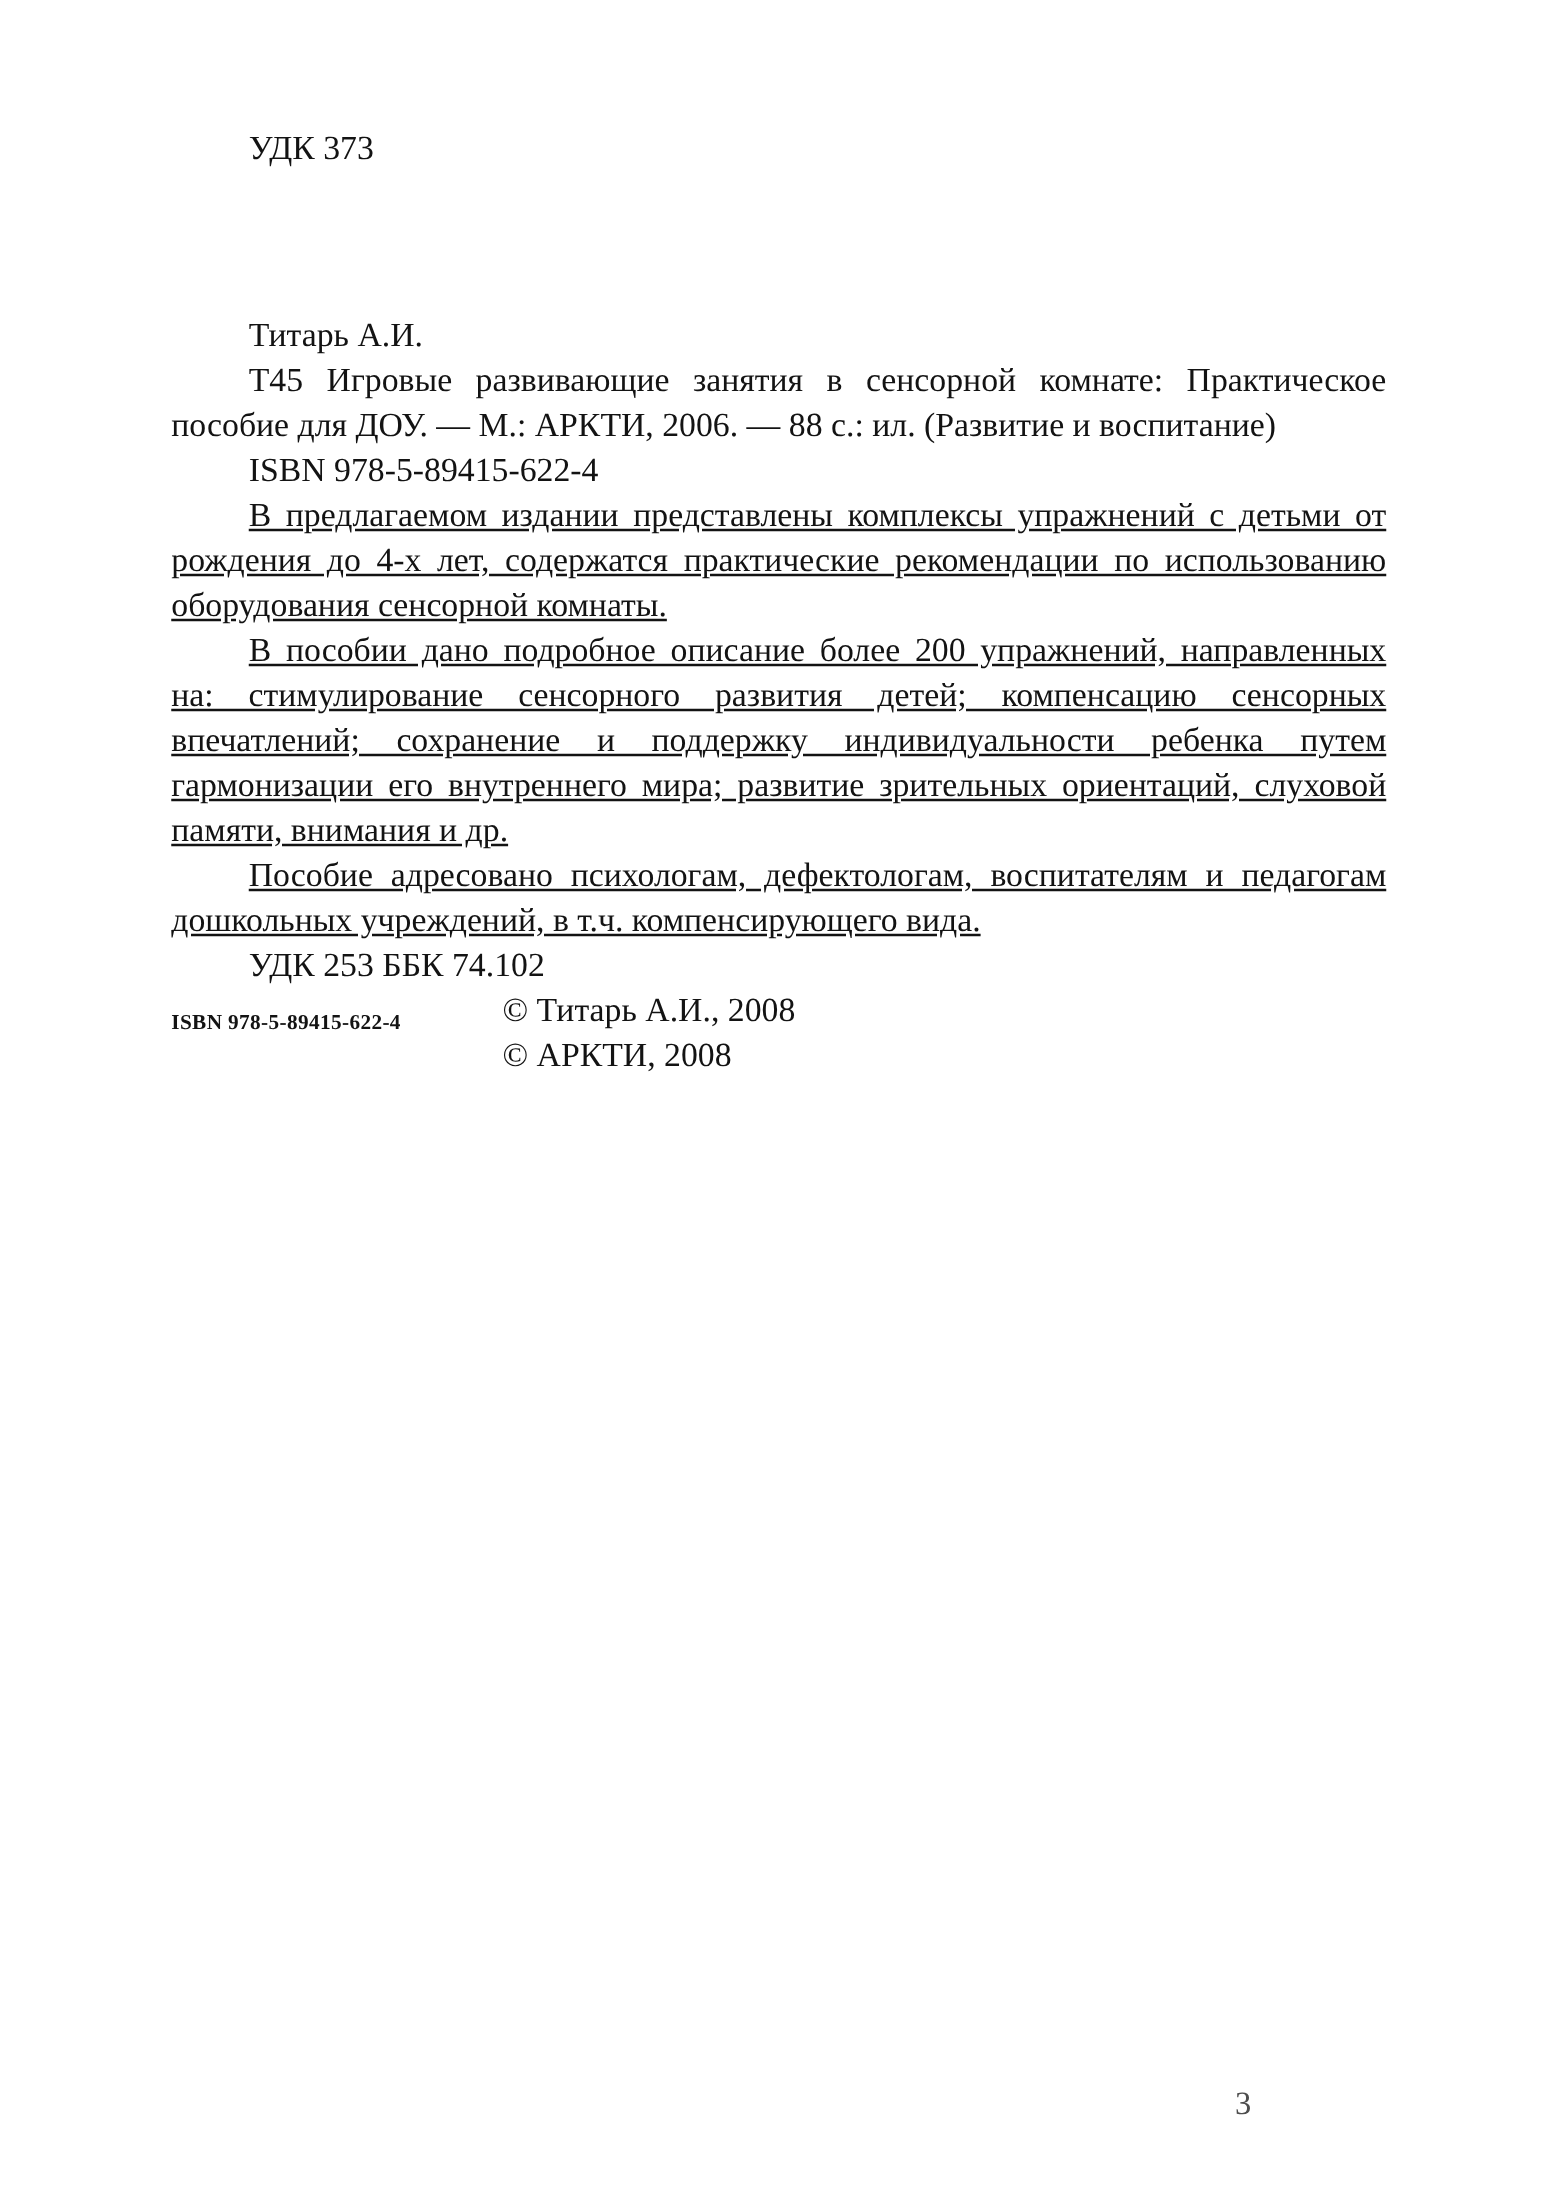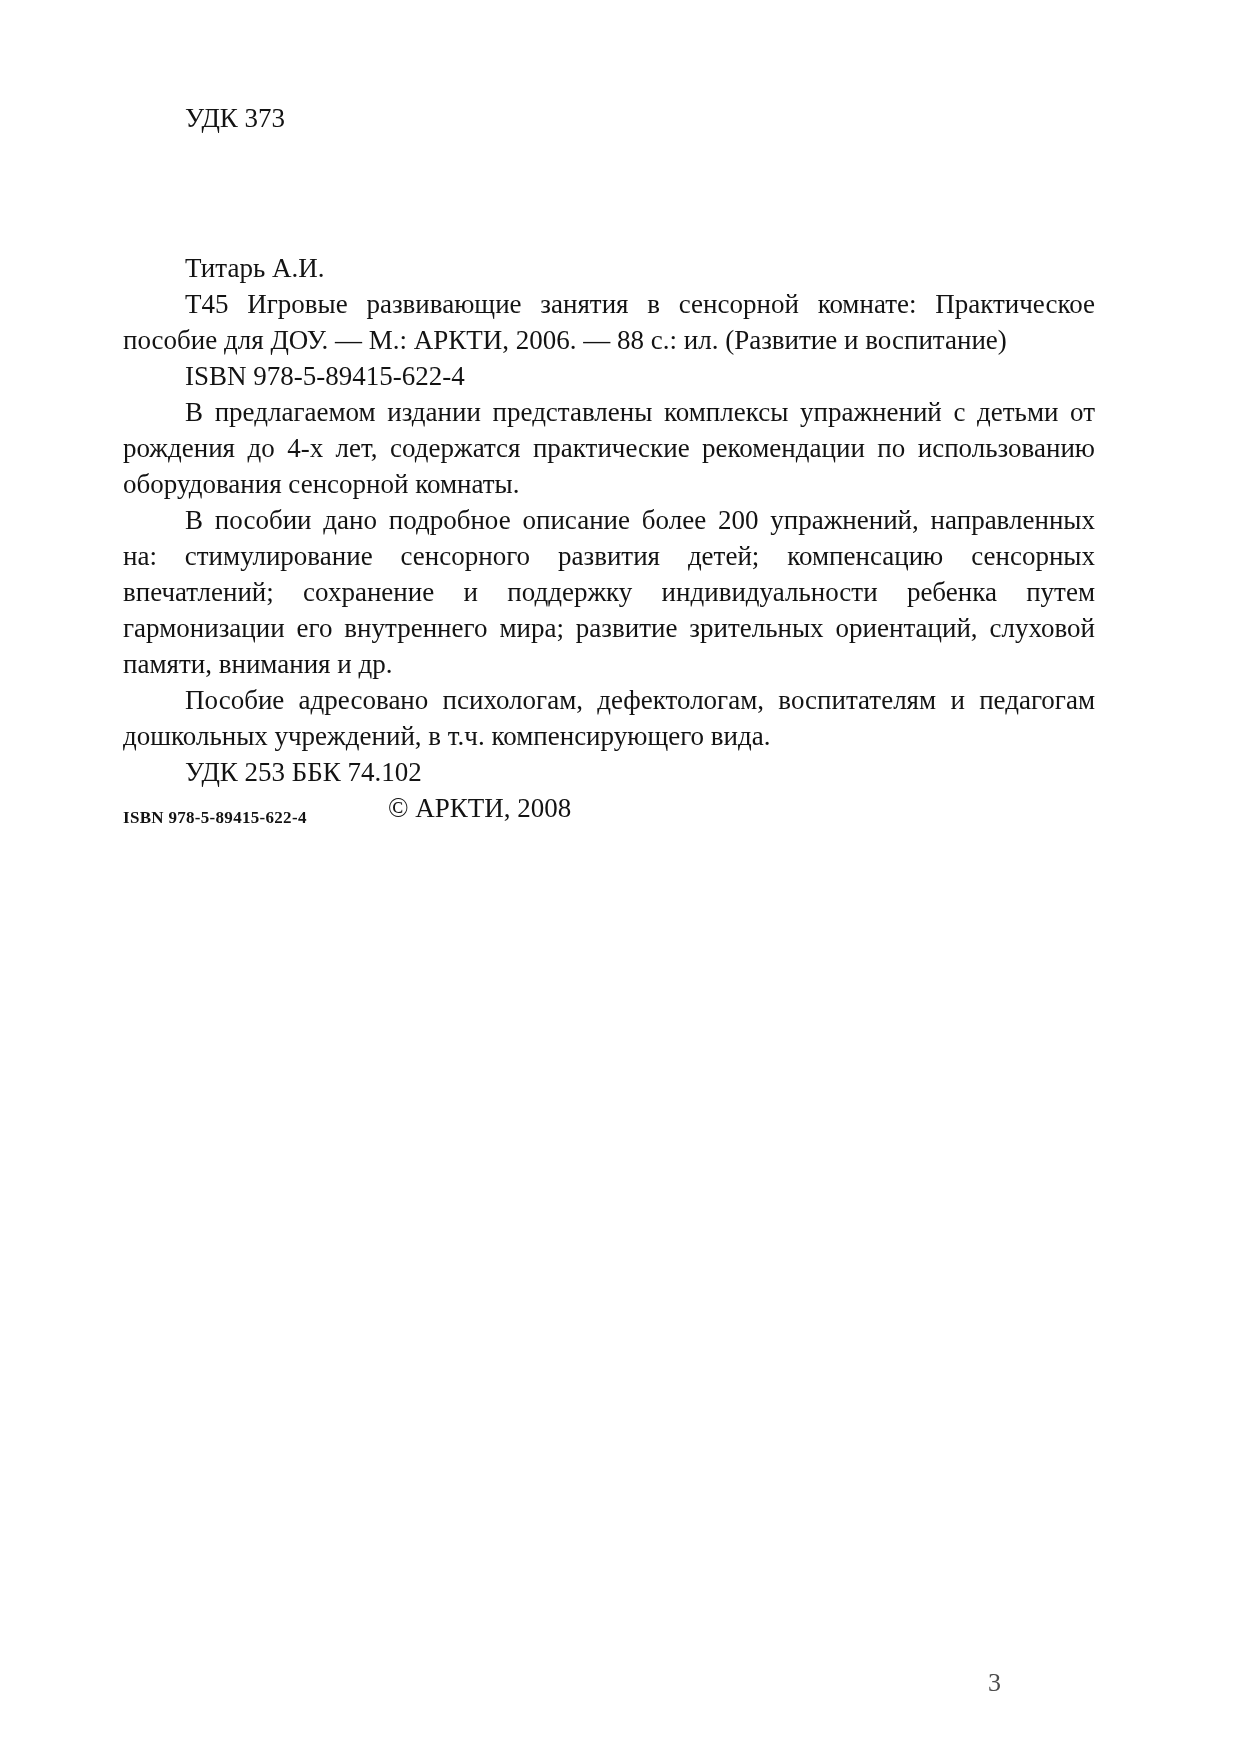--- a/index.html
+++ b/index.html
@@ -13,38 +13,39 @@
     width: 1240px;
     height: 1754px;
     background: #ffffff;
     font-family: "Liberation Serif", "DejaVu Serif", serif;
     color: #131313;
     overflow: hidden;
   }
 
   .content {
     position: absolute;
-    left: 123px;
+    left: 137px;
     top: 100px;
     width: 972px;
     font-size: 27px;
     line-height: 36px;
   }
 
   .indent-line {
     padding-left: 62px;
   }
 
   .catalog-block {
     margin-top: 114px;
   }
 
   .para-justify {
     text-align: justify;
     text-indent: 62px;
+    text-decoration: underline;
   }
 
   .catalog-entry {
     text-align: justify;
     text-indent: 62px;
   }
 
   .imprint-row {
     position: relative;
     margin-top: 0;
@@ -94,20 +95,21 @@
 
     <div class="para-justify">В пособии дано подробное описание более 200 упражнений, направленных на: стимулирование сенсорного развития детей; компенсацию сенсорных впечатлений; сохранение и поддержку индивидуальности ребенка путем гармонизации его внутреннего мира; развитие зрительных ориентаций, слуховой памяти, внимания и др.</div>
 
     <div class="para-justify">Пособие адресовано психологам, дефектологам, воспитателям и педагогам дошкольных учреждений, в т.ч. компенсирующего вида.</div>
 
     <div class="indent-line">УДК 253 ББК 74.102</div>
 
     <div class="imprint-row">
       <span class="imprint-isbn">ISBN 978-5-89415-622-4</span>
       <div class="copyrights">
+        <div>© Титарь А.И., 2008</div>
         <div>© АРКТИ, 2008</div>
       </div>
     </div>
 
   </div>
 
   <div class="page-number">3</div>
 
 </div>
 

